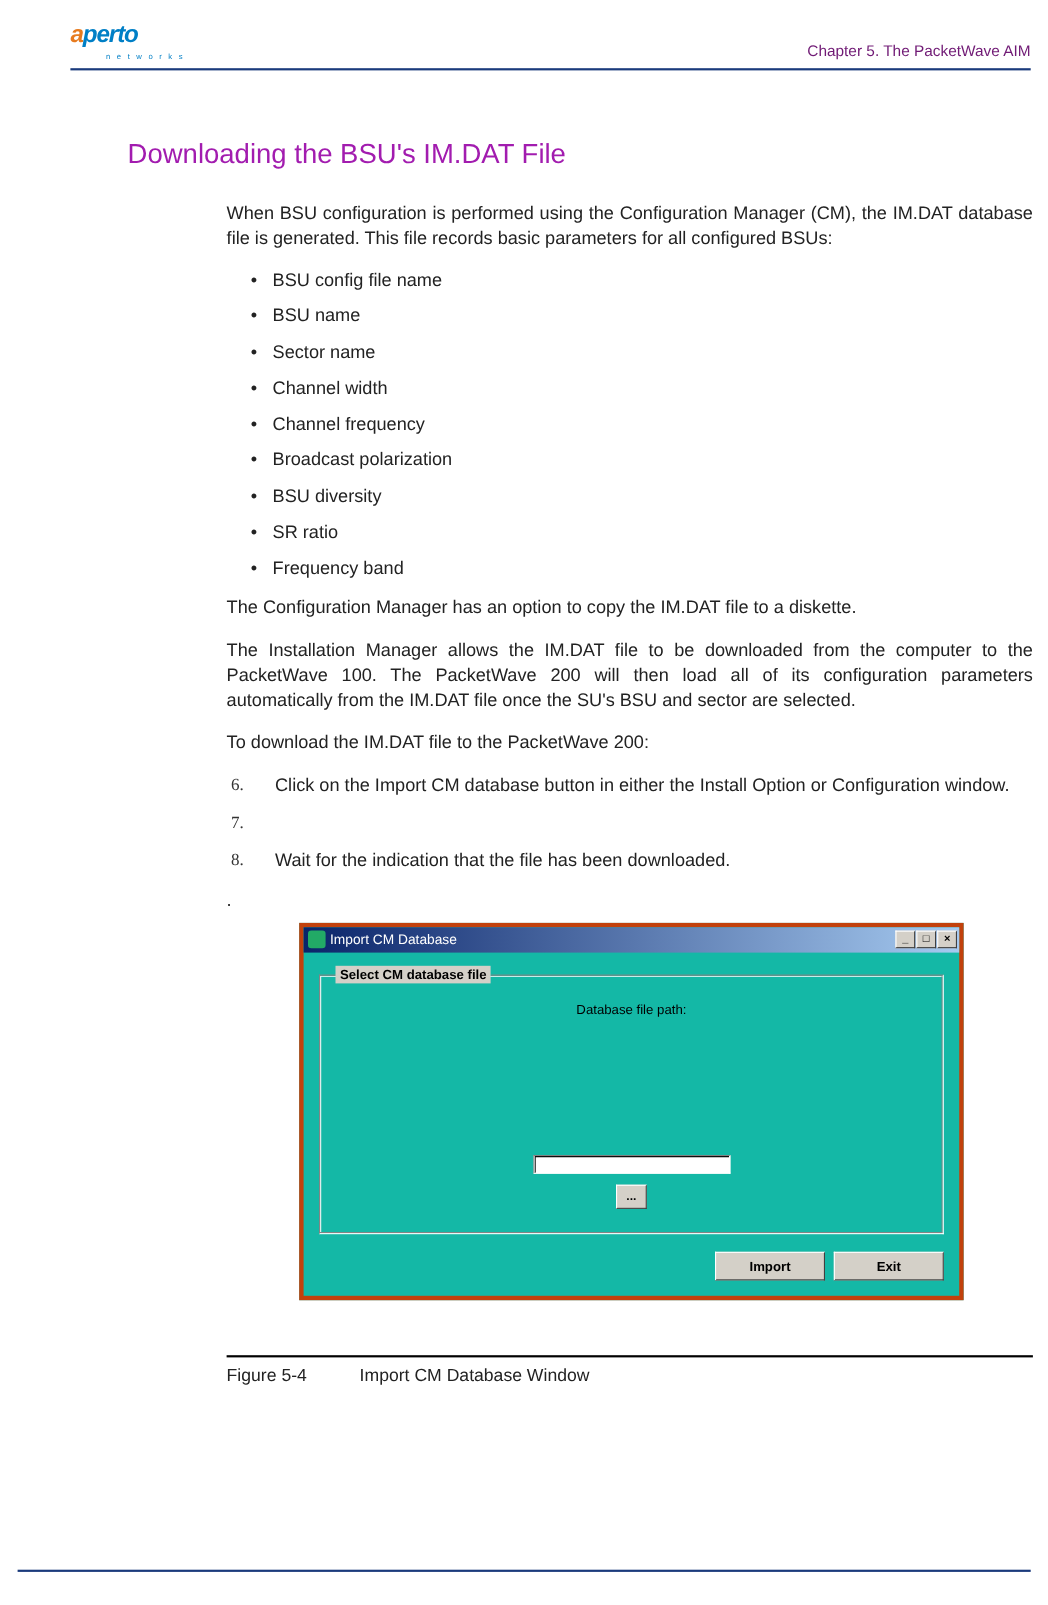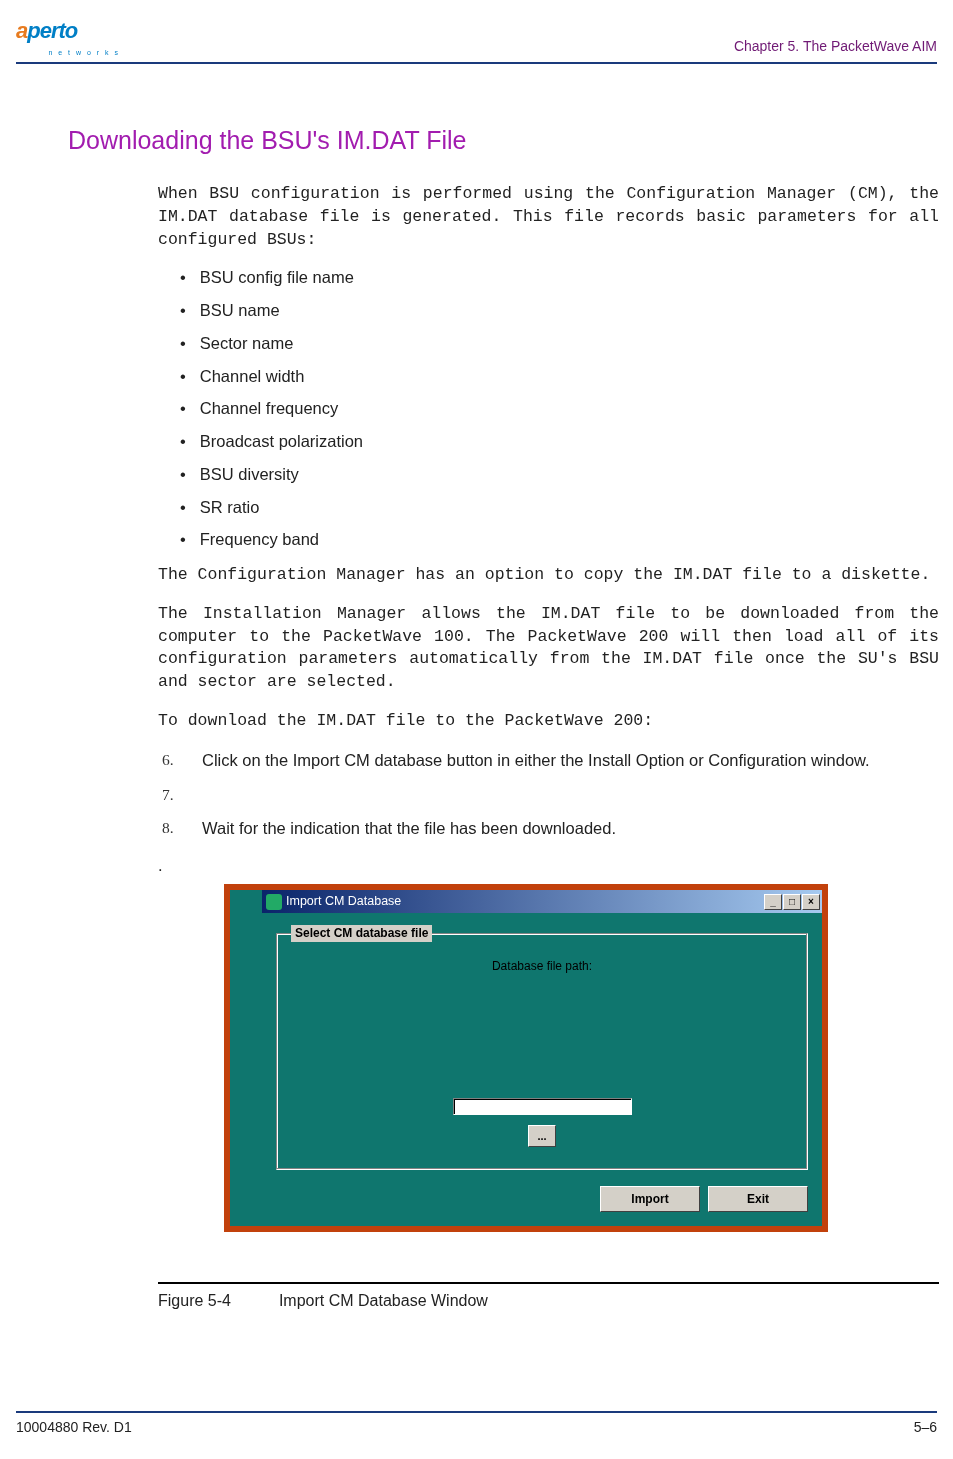--- a/index.html
+++ b/index.html
@@ -4,21 +4,21 @@
   <style>
     * { margin: 0; padding: 0; box-sizing: border-box; }
     body {
       width: 953px;
       height: 1459px;
       background: #fff;
       font-family: "Lucida Sans", "Lucida Grande", "Trebuchet MS", sans-serif;
       color: #222;
       position: relative;
     }
-    .page { padding: 18px 0 0 0; }
+    .page { padding: 18px 0 0 0; margin-left: 48px; }
     .header-row {
       display: flex;
       justify-content: space-between;
       align-items: flex-end;
       padding: 0 16px 8px 16px;
     }
     .logo {
       width: 104px;
       height: 36px;
       position: relative;
@@ -64,21 +64,21 @@
       font-size: 25px;
       font-weight: 400;
       color: #a21caf;
       margin-bottom: 28px;
     }
     .body-block {
       padding-left: 90px;
       font-size: 16.5px;
       line-height: 1.38;
     }
-    .p { margin-bottom: 10px; text-align: justify; font-family: Liberation Mono, monospace; }
+    .p { margin-bottom: 10px; text-align: justify; }
     ul.bul {
       list-style: none;
       padding-left: 22px;
       margin: 6px 0 8px 0;
     }
     ul.bul li { padding: 5px 0; }
     ul.bul li::before { content: "•"; margin-right: 14px; }
     .p-gap { margin-top: 16px; }
     ol.steps { list-style: none; padding-left: 4px; margin: 8px 0; }
     ol.steps li {
@@ -93,26 +93,25 @@
       color: #333;
     }
     ol.steps .txt { flex: 1; }
     .figref { font-family: Georgia, "Times New Roman", serif; }
     .dot { padding-left: 0; margin-top: 6px; }
     .fig-wrap {
       margin: 8px 0 0 66px;
       width: 604px;
     }
     .dlg {
-      border: 6px solid #c2410c;
-      background: #0f766e;
+      border: 4px solid #c2410c;
+      background: #14b8a6;
       font-family: Tahoma, Arial, sans-serif;
       font-size: 12px;
       color: #000;
-      padding-left: 32px;
     }
     .dlg-title {
       display: flex;
       background: linear-gradient(to right, #0a246a, #a6caf0);
       color: #fff;
       height: 23px;
       align-items: center;
       padding: 0 2px 0 4px;
       font-weight: normal;
       font-size: 12.5px;
@@ -296,18 +295,14 @@
       <div class="fig-hr"></div>
       <div class="fig-cap">
         <span>Figure 5-4</span>
         <span>Import CM Database Window</span>
       </div>
     </div>
   </div>
 
   <div class="footer">
     <div class="hr-bot"></div>
-    <div class="footer-row">
-      <span>10004880 Rev. D1</span>
-      <span>5–6</span>
-    </div>
   </div>
 </div>
 
 </body></html>

